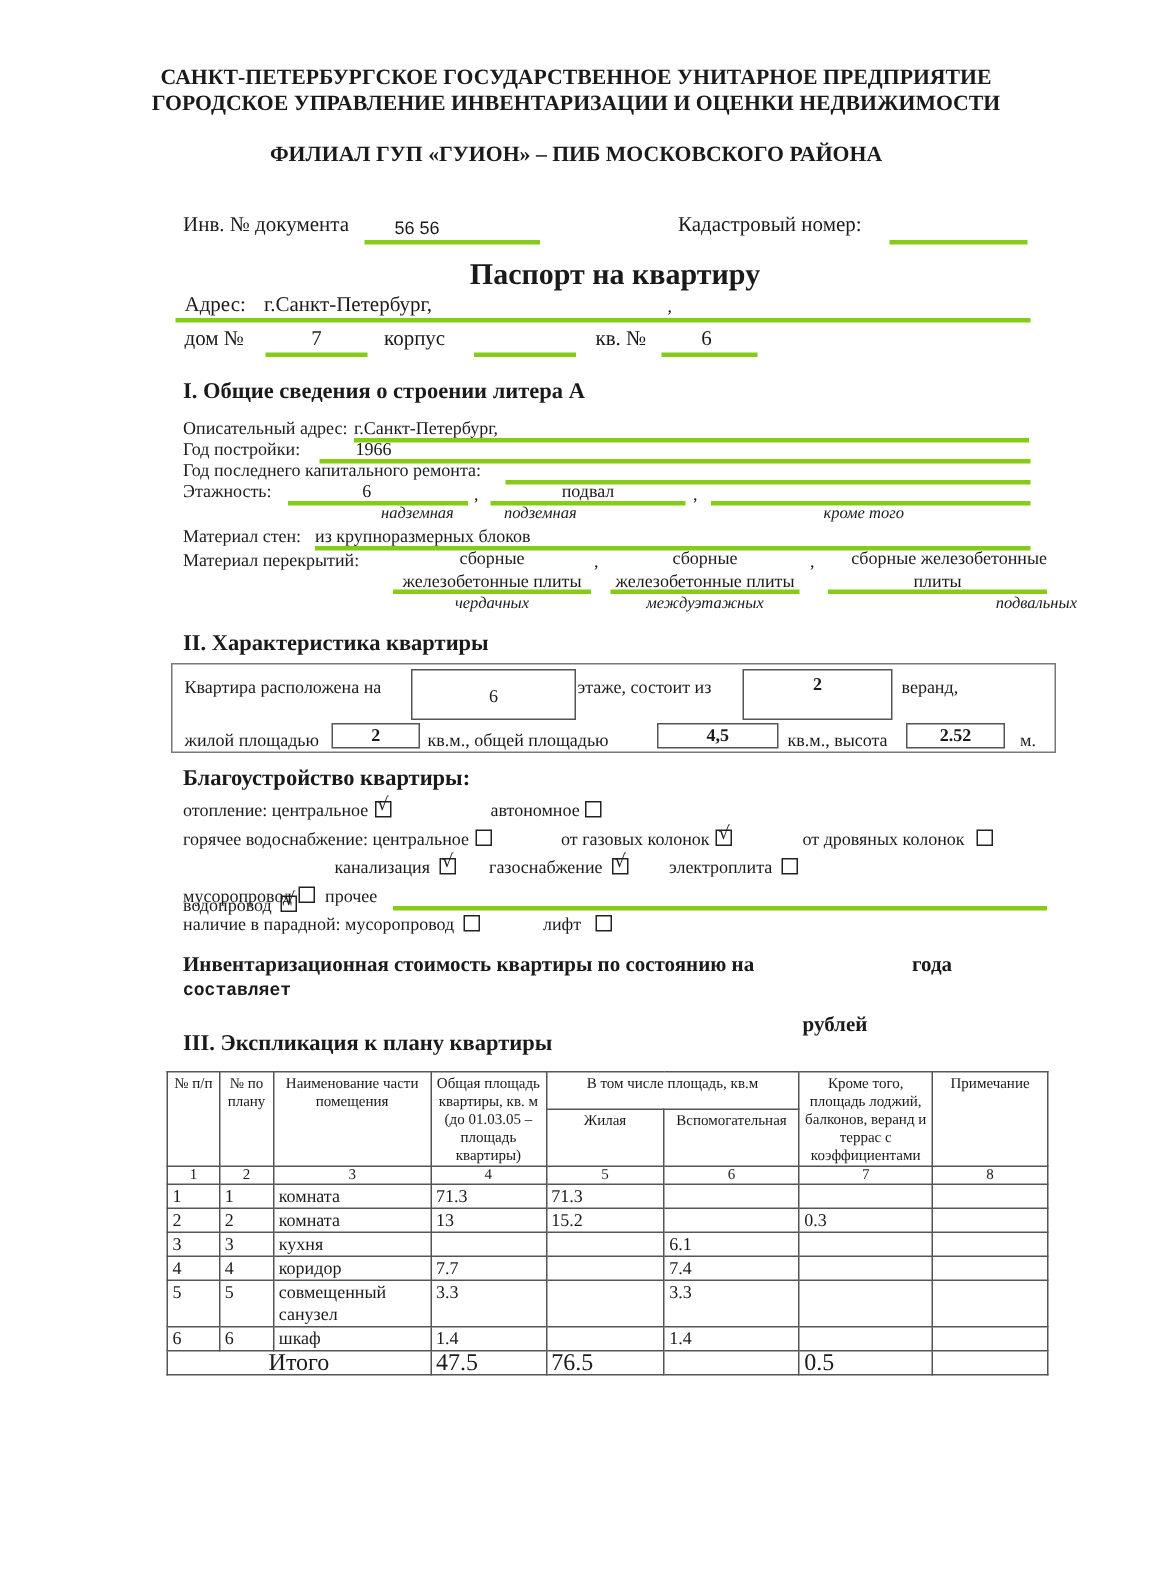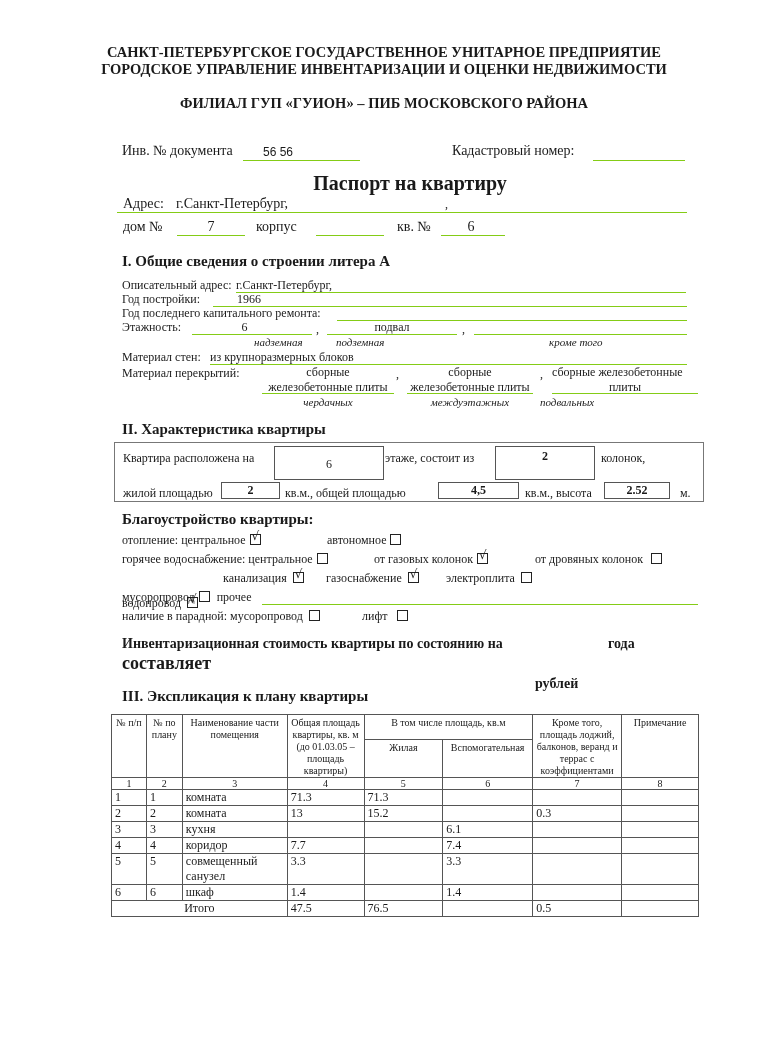--- a/index.html
+++ b/index.html
@@ -7,31 +7,31 @@
       width: 768px; height: 1056px; background: #ffffff; position: relative; overflow: hidden;
       font-family: "Liberation Serif", "DejaVu Serif", serif; color: #1a1a1a;
     }
     .abs { position: absolute; }
     .hdr { left: 0; width: 768px; text-align: center; font-weight: bold; font-size: 14.5px; }
     .t13 { font-size: 13px; }
     .t12 { font-size: 12px; }
     .t11 { font-size: 11px; }
     .it { font-style: italic; }
     .b { font-weight: bold; }
-    .uline { border-bottom: 1px solid #84cc16; position: absolute; }
+    .uline { border-bottom: 3px solid #84cc16; position: absolute; }
     .fillval { position: absolute; text-align: center; }
     .cb { display: inline-block; width: 9px; height: 9px; border: 1px solid #222; vertical-align: -1px; margin-left: 4px; position: relative; }
     .cb.checked::after { content: "√"; position: absolute; left: 1px; top: -6px; font-size: 12px; line-height: 14px; font-family: "DejaVu Sans", sans-serif; }
     .box { position: absolute; border: 1px solid #555; }
     table.expl { position: absolute; left: 111px; top: 714px; width: 588px; border-collapse: collapse; font-size: 11px; }
     table.expl td, table.expl th { border: 1px solid #555; padding: 0 3px; vertical-align: top; font-weight: normal; }
     table.expl th { text-align: center; font-size: 10px; line-height: 12px; padding-top: 2px; }
     table.expl tr.nums td { text-align: center; font-size: 10px; height: 11px; line-height: 11px; }
     table.expl tr.data td { font-size: 12px; height: 15px; line-height: 15px; }
-    table.expl tr.total td { font-size: 12px; height: 15px; line-height: 15px; }
+    table.expl tr.total td { font-size: 16px; height: 15px; line-height: 15px; }
   </style>
 </head>
 <body>
 
 <div class="abs hdr" style="top:44px;">САНКТ-ПЕТЕРБУРГСКОЕ ГОСУДАРСТВЕННОЕ УНИТАРНОЕ ПРЕДПРИЯТИЕ</div>
 <div class="abs hdr" style="top:61px;">ГОРОДСКОЕ УПРАВЛЕНИЕ ИНВЕНТАРИЗАЦИИ И ОЦЕНКИ НЕДВИЖИМОСТИ</div>
 <div class="abs hdr" style="top:95px;">ФИЛИАЛ ГУП «ГУИОН» – ПИБ МОСКОВСКОГО РАЙОНА</div>
 
 <div class="abs t13" style="left:122px; top:143px; font-size:14px;">Инв. № документа</div>
 <div class="uline" style="left:243px; top:144px; width:117px; height:16px;">
@@ -105,39 +105,39 @@
   <div class="t12" style="text-align:center;">сборные</div>
   <div class="t12" style="text-align:center;">железобетонные плиты</div>
 </div>
 <div class="abs t12" style="left:396px; top:367px;">,</div>
 <div class="uline" style="left:407px; top:365px; width:126px; height:28px;">
   <div class="t12" style="text-align:center;">сборные</div>
   <div class="t12" style="text-align:center;">железобетонные плиты</div>
 </div>
 <div class="abs t12" style="left:540px; top:367px;">,</div>
 <div class="uline" style="left:552px; top:365px; width:146px; height:28px;">
-  <div class="t12" style="text-align:left;">сборные железобетонные</div>
+  <div class="t12" style="text-align:right;">сборные железобетонные</div>
   <div class="t12" style="text-align:center;">плиты</div>
 </div>
 <div class="abs t11 it" style="left:262px; width:132px; text-align:center; top:396px;">чердачных</div>
 <div class="abs t11 it" style="left:407px; width:126px; text-align:center; top:396px;">междуэтажных</div>
-<div class="abs t11 it" style="left:540px; width:146px; text-align:left; top:396px;">подвальных</div>
+<div class="abs t11 it" style="left:572px; width:146px; text-align:right; top:396px;">подвальных</div>
 
 <div class="abs b" style="left:122px; top:421px; font-size:15px;">II. Характеристика квартиры</div>
 
 <div class="box" style="left:114px; top:442px; width:588px; height:58px; border-color:#777;"></div>
 <div class="abs t12" style="left:123px; top:451px;">Квартира расположена на</div>
 <div class="box" style="left:274px; top:446px; width:108px; height:32px;">
   <div class="t12" style="text-align:center; margin-top:10px;">6</div>
 </div>
 <div class="abs t12" style="left:385px; top:451px;">этаже, состоит из</div>
 <div class="box" style="left:495px; top:446px; width:98px; height:32px;">
   <div class="t12 b" style="text-align:center; margin-top:2px;">2</div>
 </div>
-<div class="abs t12" style="left:601px; top:451px;">колонок,</div>
+<div class="abs t12" style="left:601px; top:451px;">веранд,</div>
 
 <div class="abs t12" style="left:123px; top:486px;">жилой площадью</div>
 <div class="box" style="left:221px; top:482px; width:57px; height:15px;">
   <div class="t12 b" style="text-align:center; line-height:15px;">2</div>
 </div>
 <div class="abs t12" style="left:285px; top:486px;">кв.м., общей площадью</div>
 <div class="box" style="left:438px; top:482px; width:79px; height:15px;">
   <div class="t12 b" style="text-align:center; line-height:15px;">4,5</div>
 </div>
 <div class="abs t12" style="left:525px; top:486px;">кв.м., высота</div>
@@ -191,21 +191,21 @@
 <div class="abs t12" style="left:122px; top:609px;">
   <span>наличие в парадной:</span>
   <span>мусоропровод</span><span class="cb" style="margin-left:6px;"></span>
 </div>
 <div class="abs t12" style="left:362px; top:609px;">
   <span>лифт</span><span class="cb" style="margin-left:10px;"></span>
 </div>
 
 <div class="abs b" style="left:122px; top:636px; font-size:14px;">Инвентаризационная стоимость квартиры по состоянию на</div>
 <div class="abs b" style="left:608px; top:636px; font-size:14px;">года</div>
-<div class="abs b" style="left:122px; top:653px; font-size:18px;">составляет</div>
+<div class="abs b" style="left:122px; top:653px; font-size:12px;font-family:Liberation Mono, monospace;">составляет</div>
 <div class="abs b" style="left:535px; top:653px; font-size:14px;margin-top:23px;">рублей</div>
 
 <div class="abs b" style="left:122px; top:688px; font-size:15px;">III. Экспликация к плану квартиры</div>
 
 <table class="expl">
   <colgroup>
     <col style="width:35px">
       <col style="width:36px">
       <col style="width:105px">
       <col style="width:77px">

